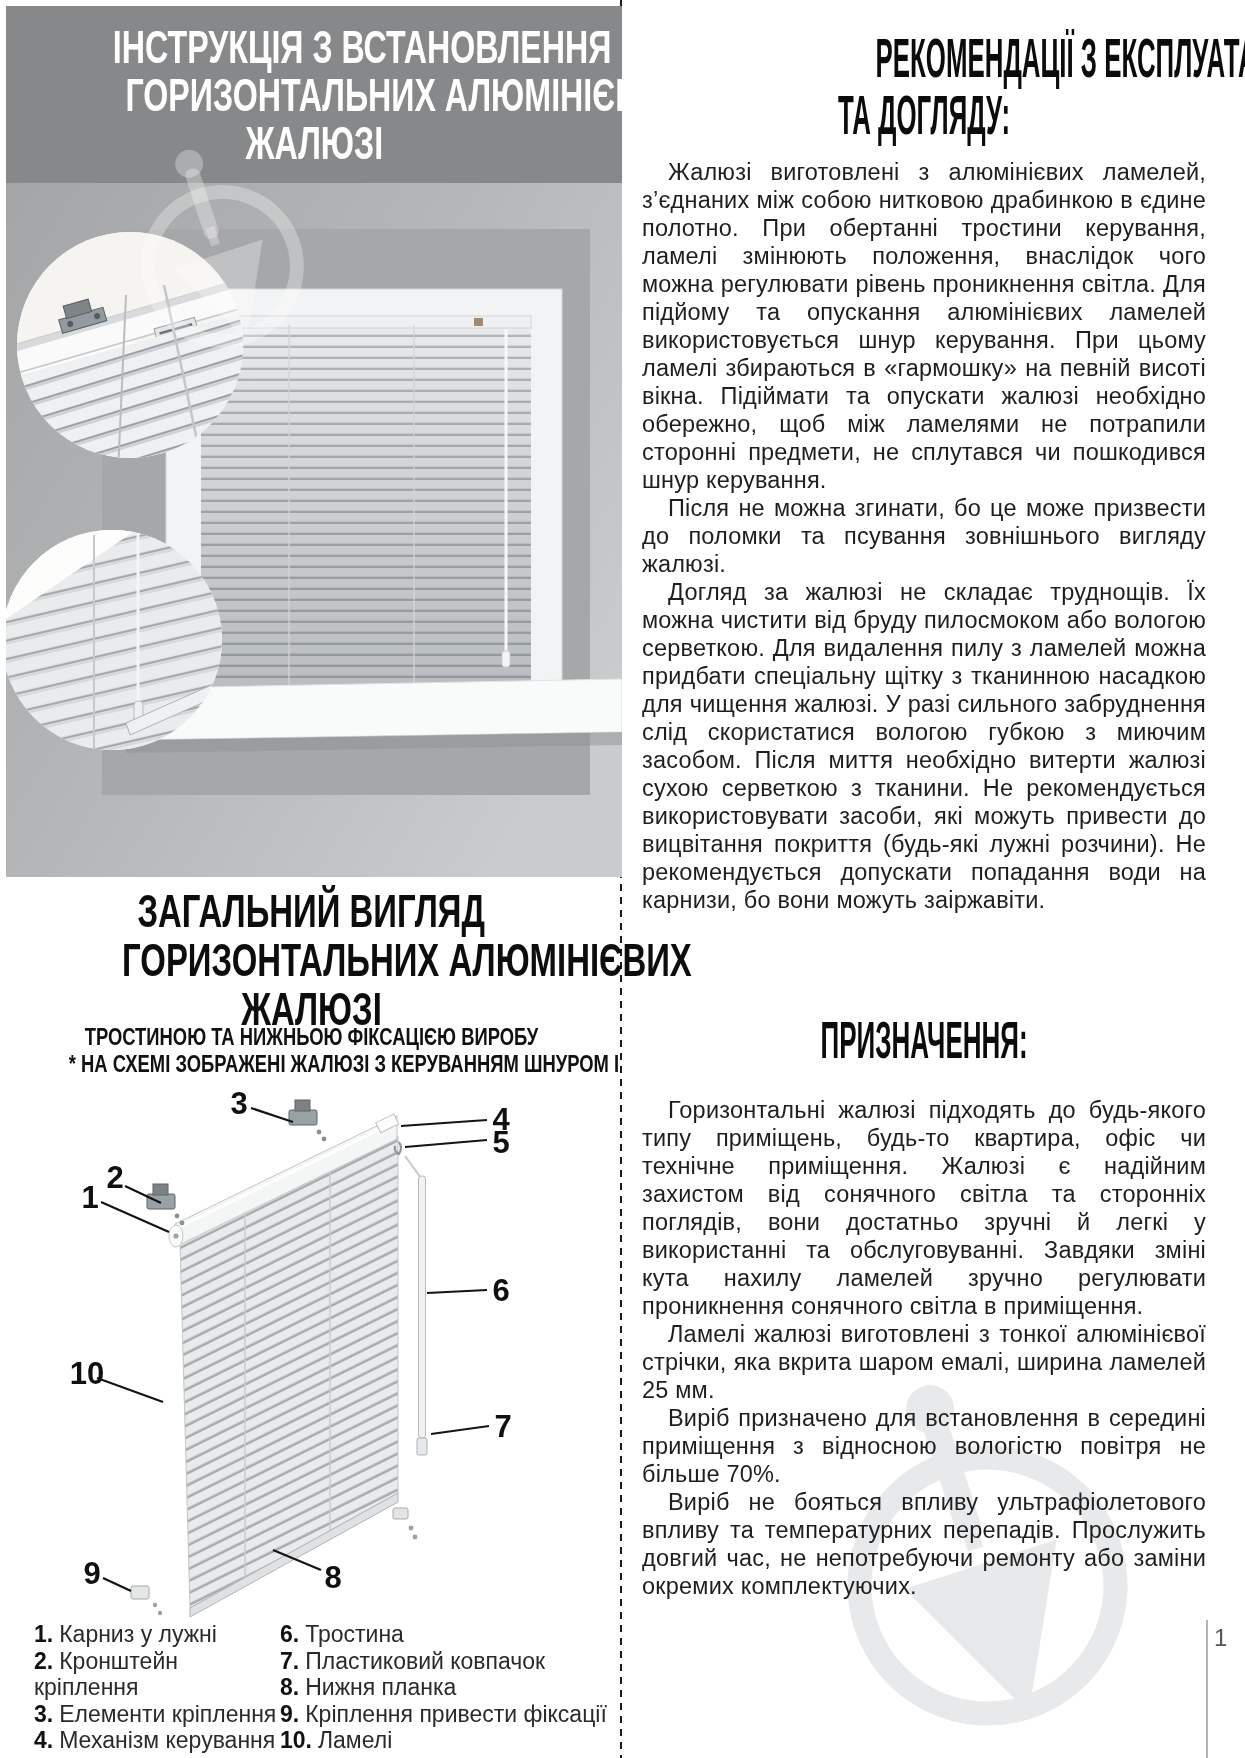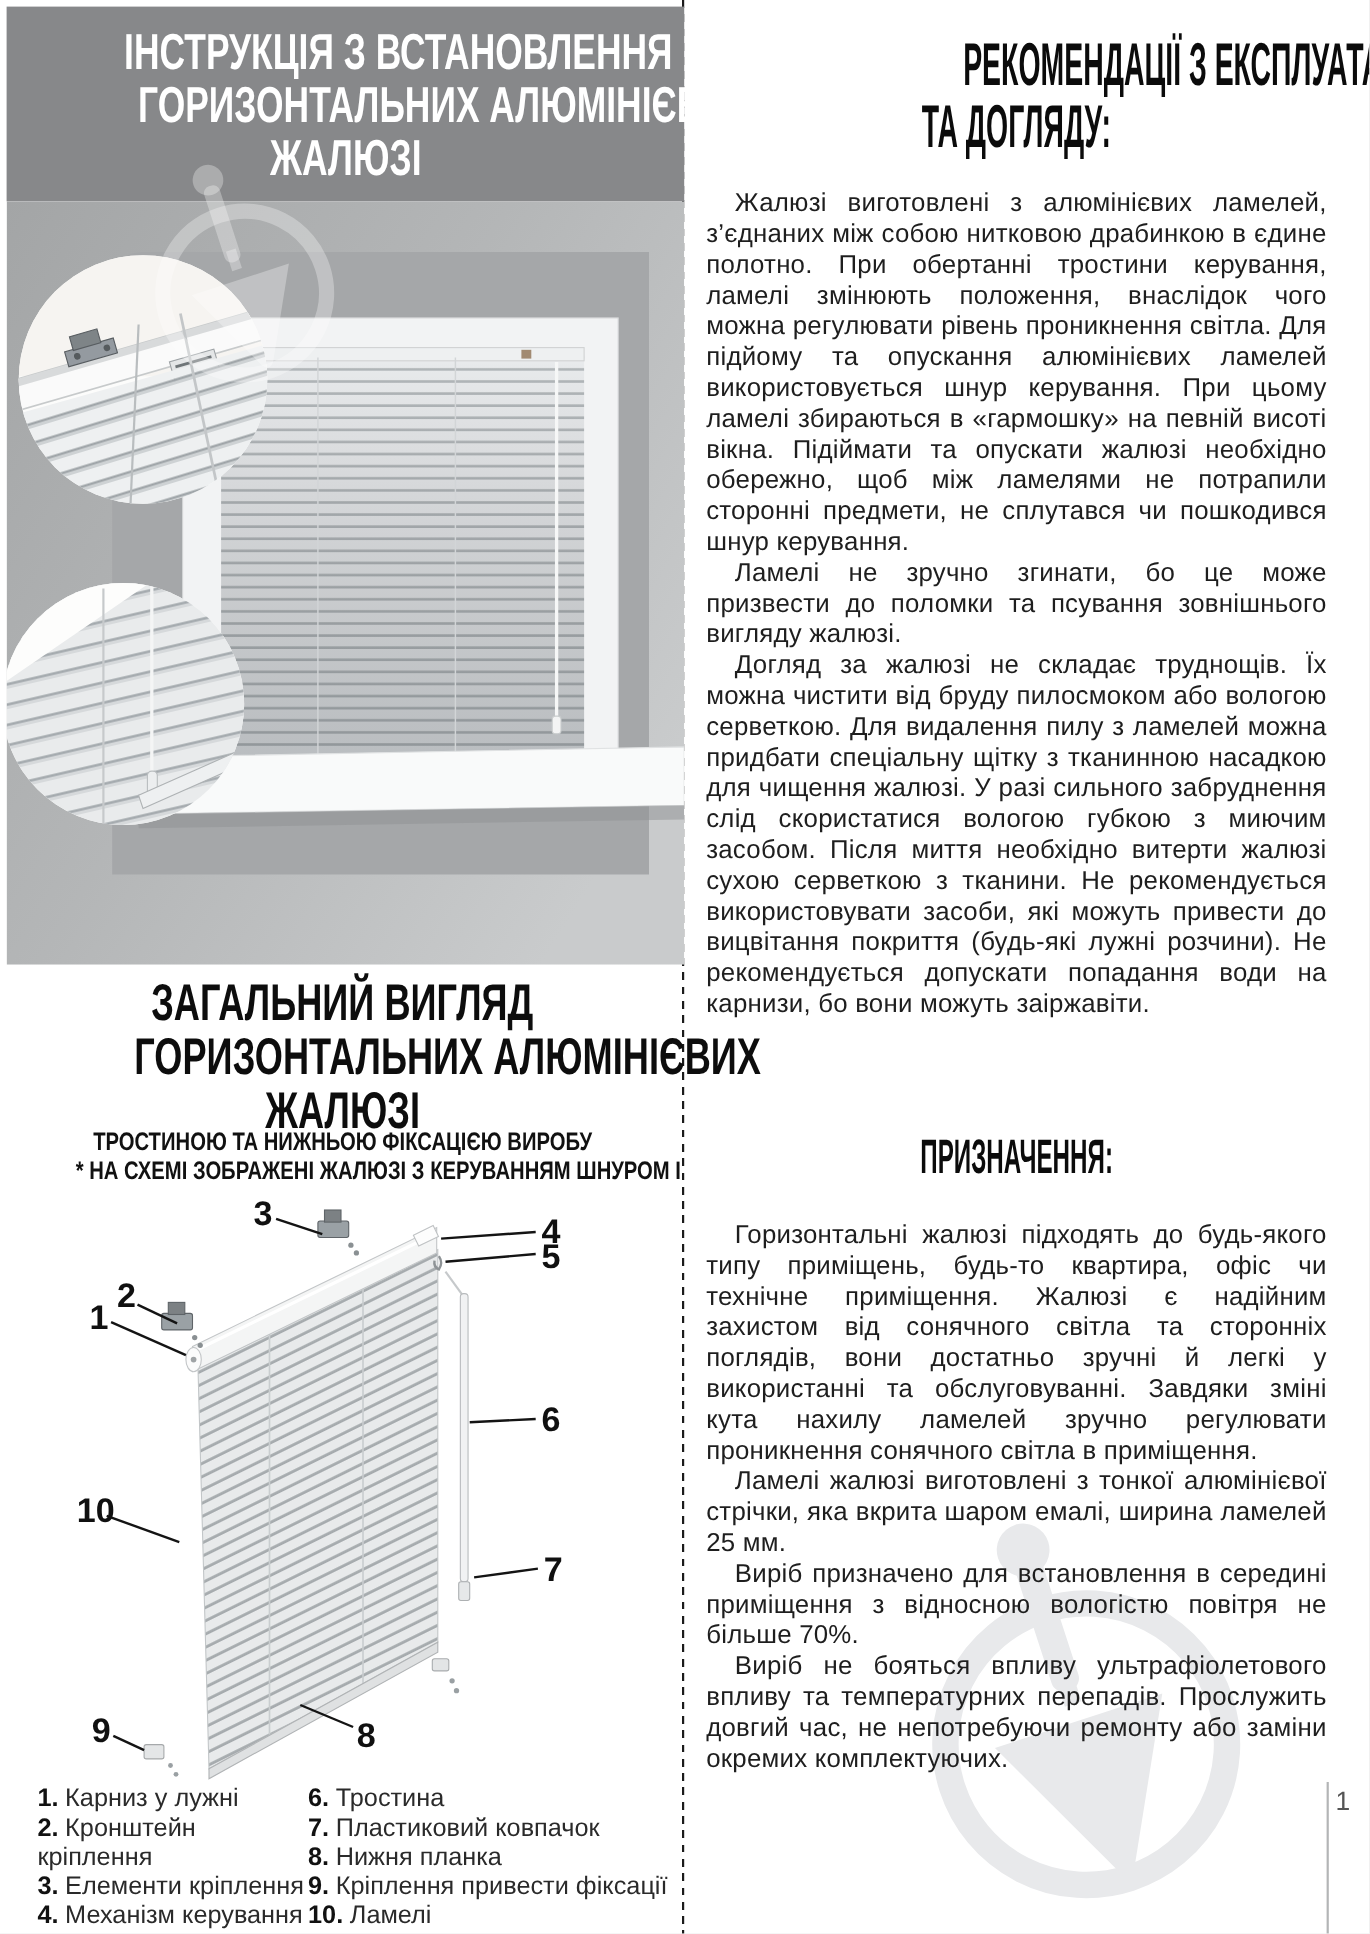--- a/index.html
+++ b/index.html
@@ -57,23 +57,23 @@
   .legend-col1{ width:246px; }
   .legend-col2{ flex:1; }
   .legend .lnum{ font-weight:700; color:#111; }
   .legend .llab{ margin-left:6px; }
 
   
   .right-col{
     position:absolute; left:642px; top:0; width:564px; z-index:1;
   }
   .rhead{ margin-top:30px; font-weight:700; color:#0b0b0b; font-size:55px; line-height:57px; }
-  .body-text{ margin-top:26px; font-size:23.5px; line-height:28px; color:#1e1e1e; letter-spacing:.2px; }
+  .body-text{ margin-top:14px; font-size:23.5px; line-height:28px; color:#1e1e1e; letter-spacing:.2px; }
   .body-text p{ margin:0; text-indent:26px; text-align:justify; }
-  .phead{ margin-top:100px; margin-bottom:30px; font-weight:700; color:#0b0b0b; font-size:44px; line-height:52px; }
+  .phead{ margin-top:100px; margin-bottom:30px; font-weight:700; color:#0b0b0b; font-size:52px; line-height:52px; }
 
   
   .pageno-line{ position:absolute; left:1206px; top:1620px; width:2px; height:138px; background:#b3b5b6; }
   .pageno{ position:absolute; left:1214px; top:1624px; font-size:24px; color:#555; }
 </style>
 </head>
 <body>
 
 <div class="page">
 
@@ -295,21 +295,21 @@
     </div>
   </div>
 
   <div class="right-col">
     <div class="rhead">
       <div class="cline rhead-line"><span>РЕКОМЕНДАЦІЇ З ЕКСПЛУАТАЦІЇ</span></div>
       <div class="cline rhead-line"><span>ТА ДОГЛЯДУ:</span></div>
     </div>
     <div class="body-text">
       <p>Жалюзі виготовлені з алюмінієвих ламелей, з’єднаних між собою нитковою драбинкою в єдине полотно. При обертанні тростини керування, ламелі змінюють положення, внаслідок чого можна регулювати рівень проникнення світла. Для підйому та опускання алюмінієвих ламелей використовується шнур керування. При цьому ламелі збираються в «гармошку» на певній висоті вікна. Підіймати та опускати жалюзі необхідно обережно, щоб між ламелями не потрапили сторонні предмети, не сплутався чи пошкодився шнур керування.</p>
-      <p>Ламелі не зручно згинати, бо це може призвести до поломки та псування зовнішнього вигляду жалюзі.</p>
+      <p>Після не можна згинати, бо це може призвести до поломки та псування зовнішнього вигляду жалюзі.</p>
       <p>Догляд за жалюзі не складає труднощів. Їх можна чистити від бруду пилосмоком або вологою серветкою. Для видалення пилу з ламелей можна придбати спеціальну щітку з тканинною насадкою для чищення жалюзі. У разі сильного забруднення слід скористатися вологою губкою з миючим засобом. Після миття необхідно витерти жалюзі сухою серветкою з тканини. Не рекомендується використовувати засоби, які можуть привести до вицвітання покриття (будь-які лужні розчини). Не рекомендується допускати попадання води на карнизи, бо вони можуть заіржавіти.</p>
     </div>
 
     <div class="phead">
       <div class="cline phead-line"><span>ПРИЗНАЧЕННЯ:</span></div>
     </div>
     <div class="body-text" style="margin-top:0;">
       <p>Горизонтальні жалюзі підходять до будь-якого типу приміщень, будь-то квартира, офіс чи технічне приміщення. Жалюзі є надійним захистом від сонячного світла та сторонніх поглядів, вони достатньо зручні й легкі у використанні та обслуговуванні. Завдяки зміні кута нахилу ламелей зручно регулювати проникнення сонячного світла в приміщення.</p>
       <p>Ламелі жалюзі виготовлені з тонкої алюмінієвої стрічки, яка вкрита шаром емалі, ширина ламелей 25 мм.</p>
       <p>Виріб призначено для встановлення в середині приміщення з відносною вологістю повітря не більше 70%.</p>

